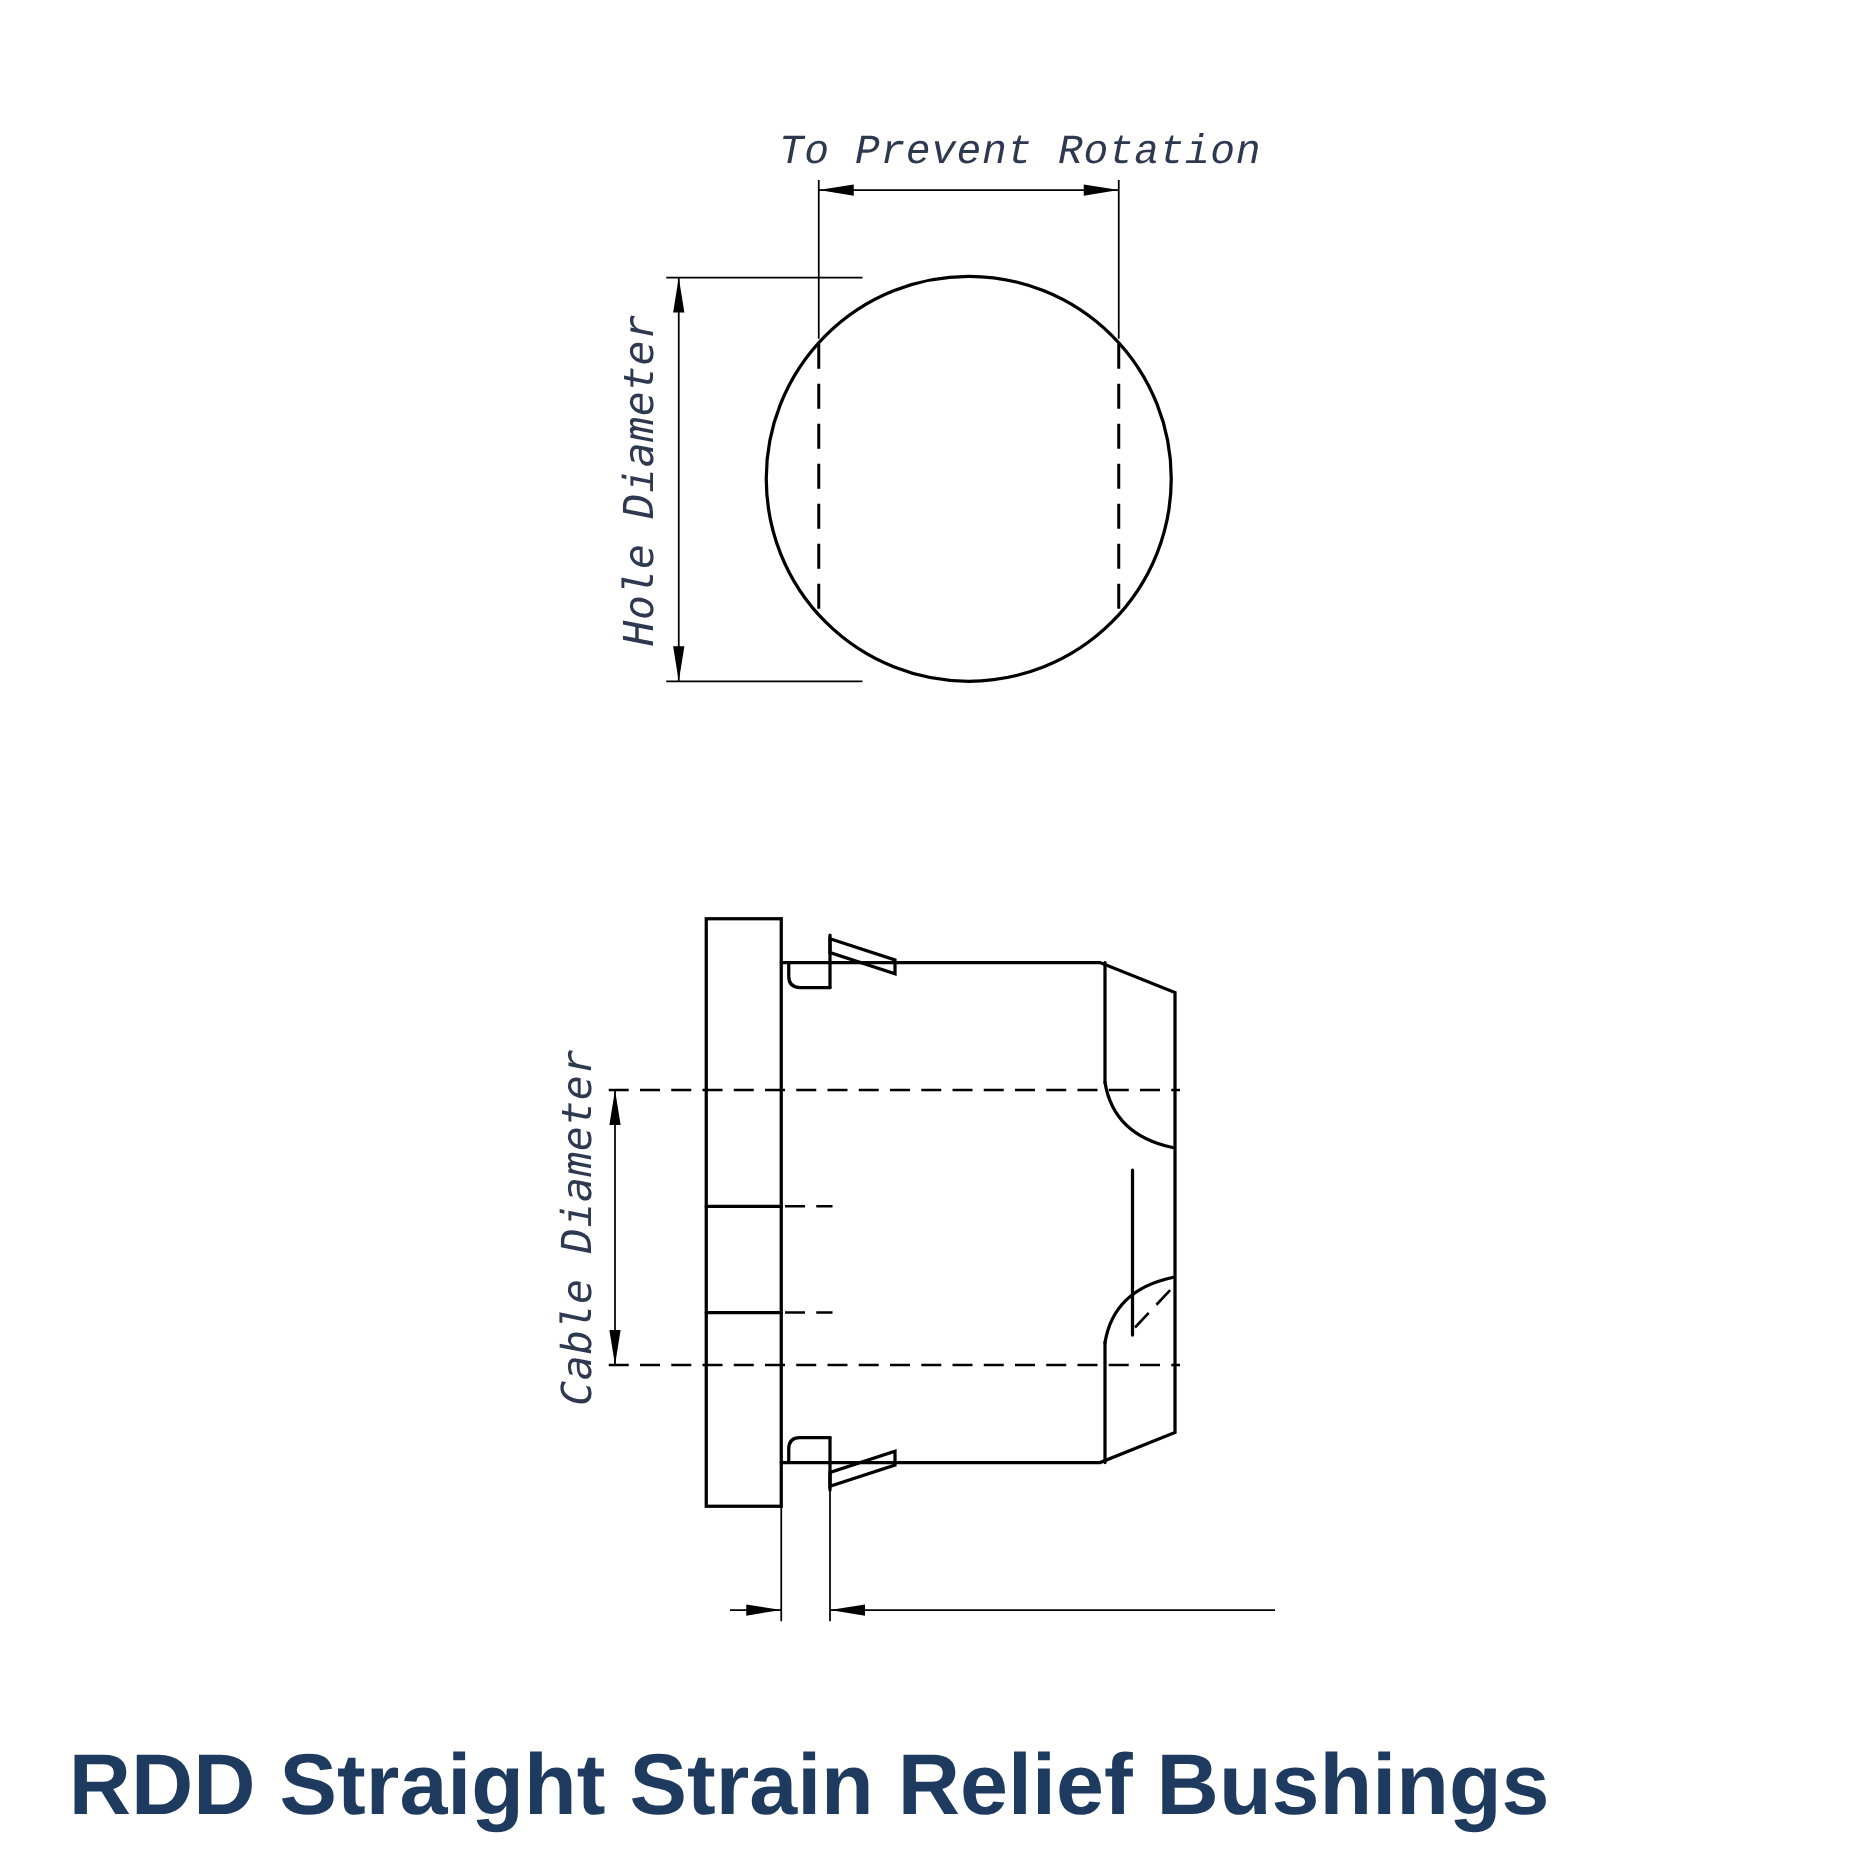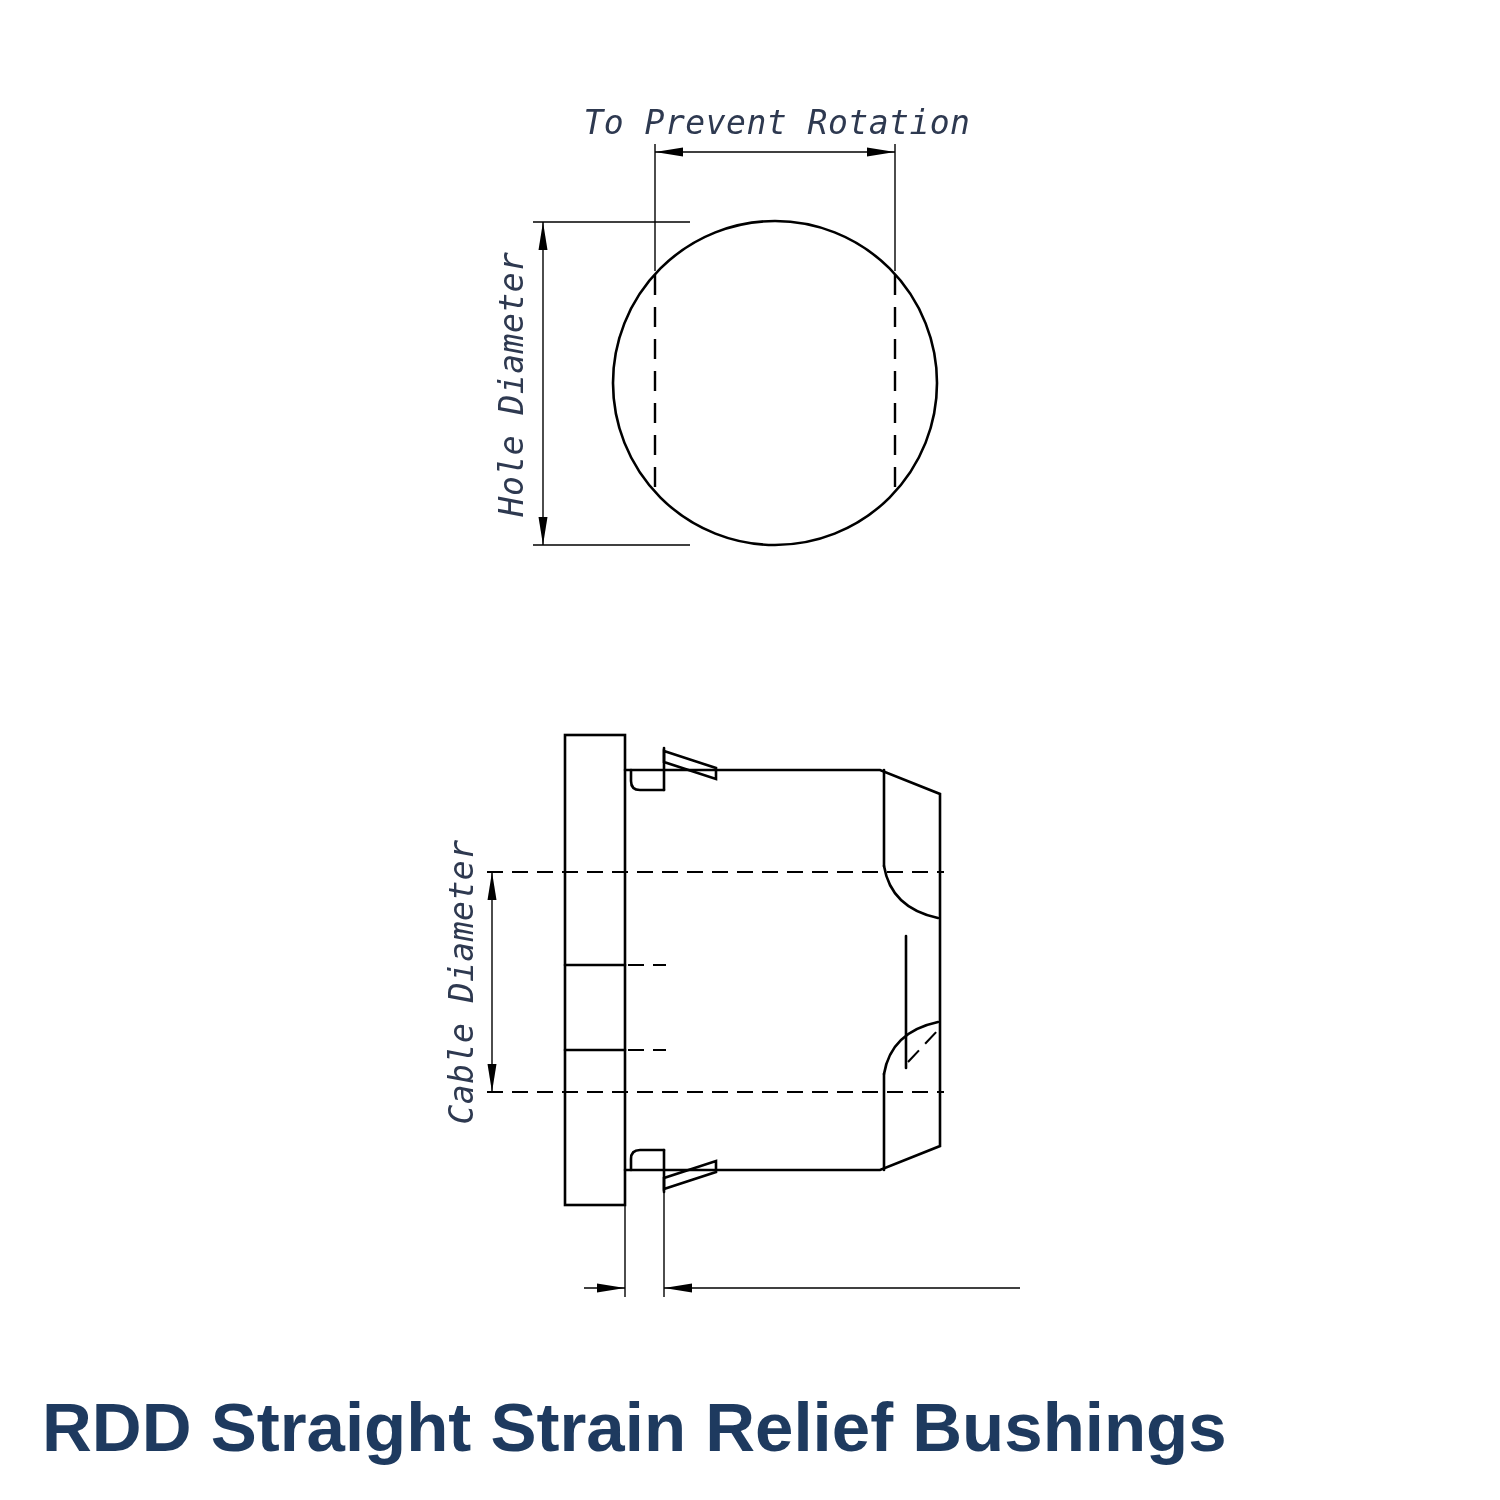--- a/index.html
+++ b/index.html
@@ -23,21 +23,21 @@
     font-style:italic;
     font-size:33px;
     letter-spacing:0.5px;
     color:var(--label);
     white-space:nowrap;
     transform:translate(-50%,-50%);
   }
   .lbl.vert{transform:translate(-50%,-50%) rotate(-90deg);}
   .title{
     position:absolute;
-    left:42px;
+    left:55px;
     top:1388px;
     margin:0;
     font-family:"Liberation Sans","DejaVu Sans",sans-serif;
     font-weight:700;
     font-size:69px;
     color:var(--title);
     white-space:nowrap;
   }
 </style>
 </head>
@@ -108,21 +108,21 @@
     <g>
       <line x1="625" y1="1205" x2="625" y2="1297" class="thin"></line>
       <line x1="664" y1="1192" x2="664" y2="1297" class="thin"></line>
       <line x1="584" y1="1288" x2="625" y2="1288" class="thin"></line>
       <line x1="664" y1="1288" x2="1020" y2="1288" class="thin"></line>
       <polygon points="625,1288 597,1283.5 597,1292.5" class="arrow"></polygon>
       <polygon points="664,1288 692,1283.5 692,1292.5" class="arrow"></polygon>
     </g>
   </svg>
 
-  <div class="lbl" style="left:777px;top:122px;">To Prevent Rotation</div>
+  <div class="lbl" style="left:816px;top:122px;font-family:Liberation Mono, monospace;">To Prevent Rotation</div>
 
   <div class="lbl vert" style="left:511px;top:384px;">Hole Diameter</div>
 
   <div class="lbl vert" style="left:461px;top:982px;">Cable Diameter</div>
 
 
   <h1 class="title">RDD Straight Strain Relief Bushings</h1>
 
 </div>
 

